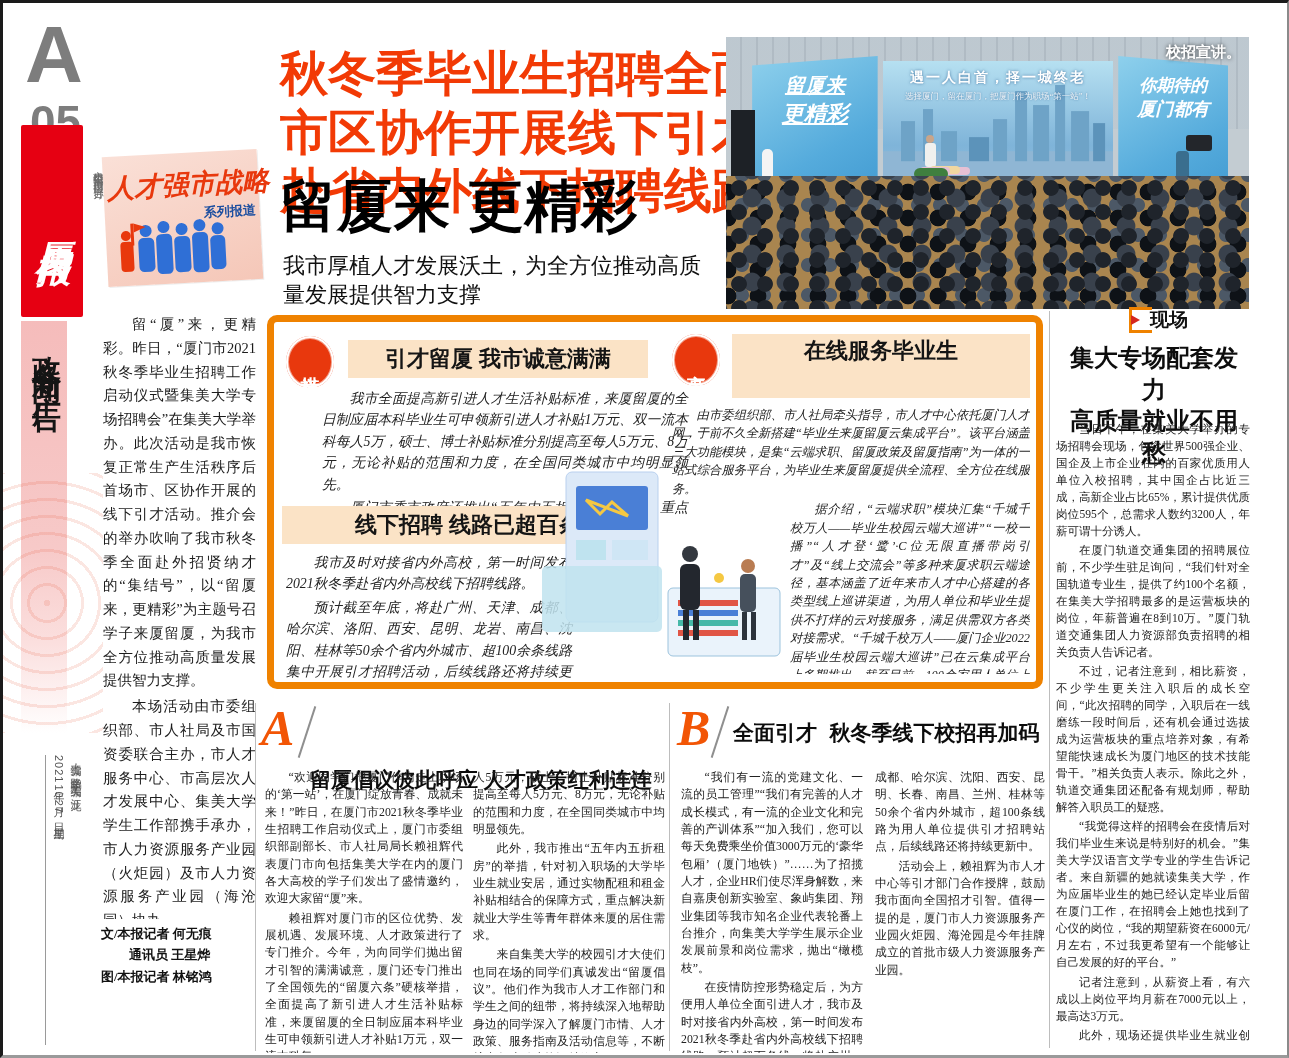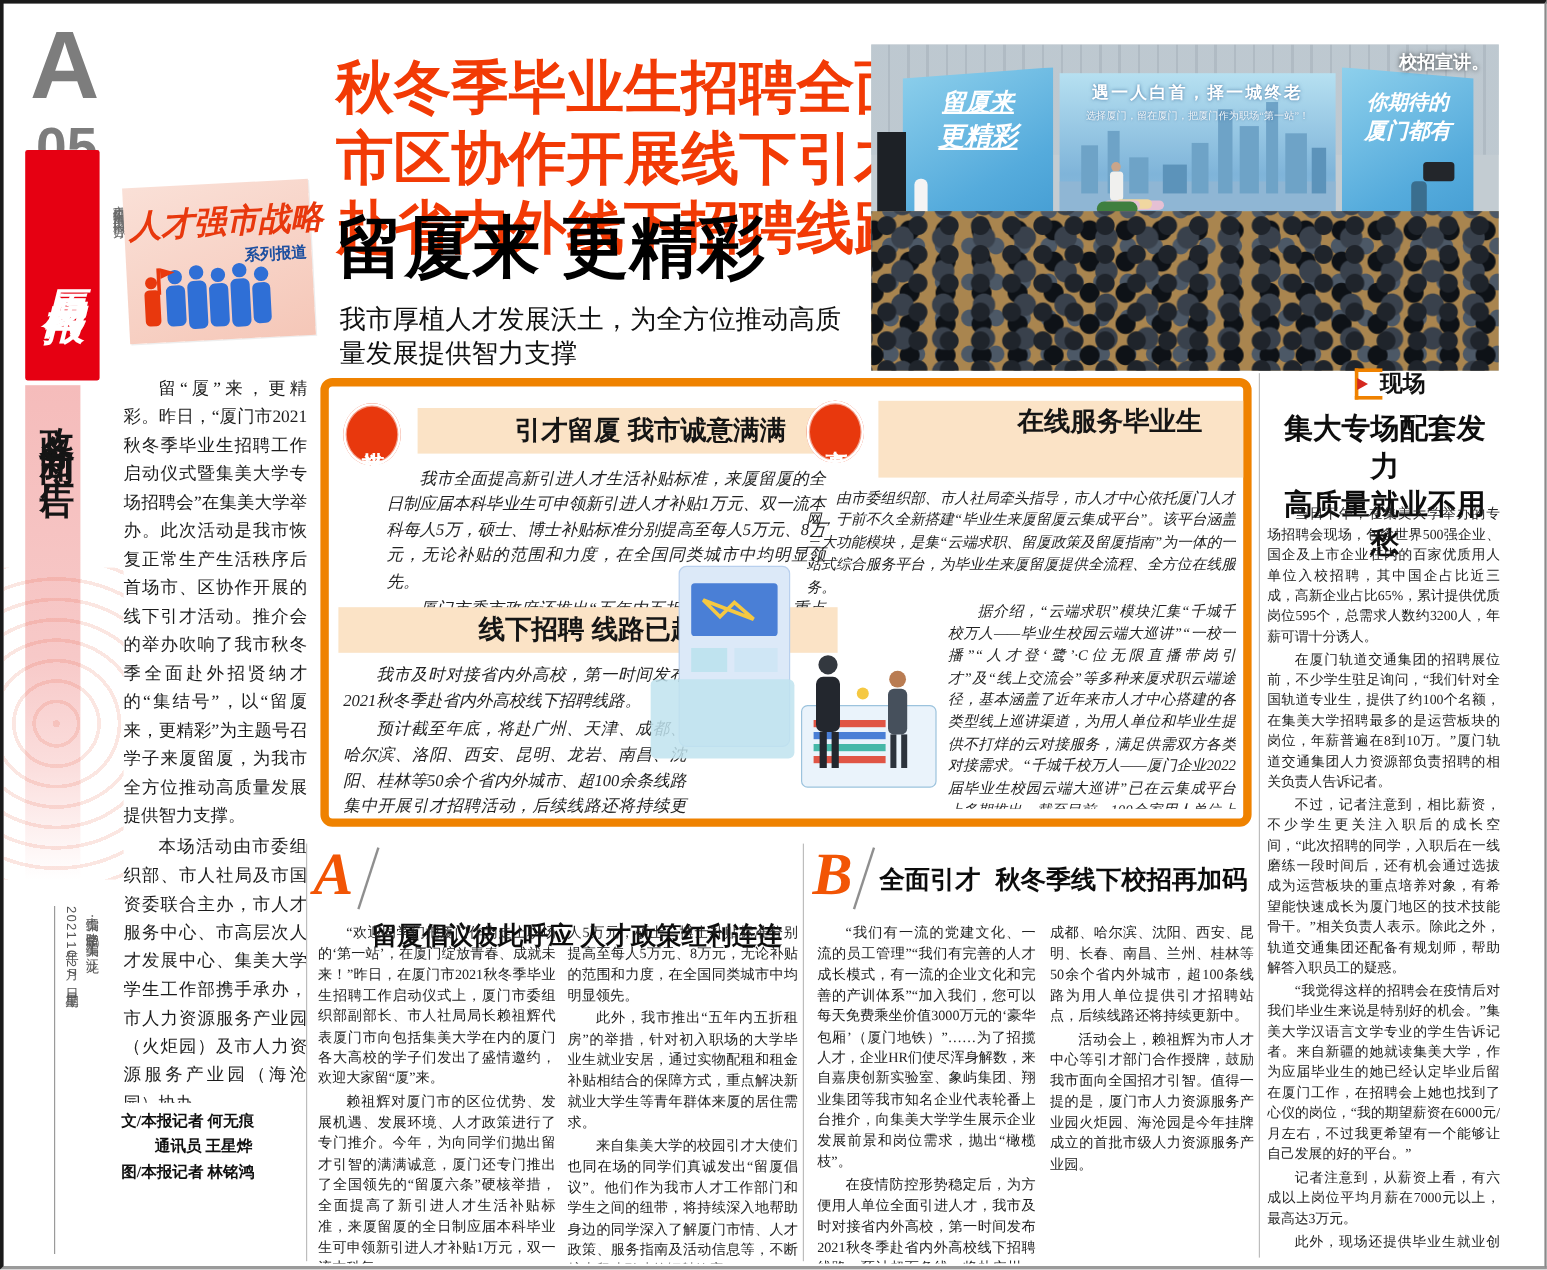--- a/index.html
+++ b/index.html
@@ -66,21 +66,21 @@
   .flowers{left:36%;top:48%;width:34px;height:12px;background:#3f7f3f;border-radius:6px;
            box-shadow:4px -3px 0 -2px #e6c0d4,14px -4px 0 -2px #f0d7a0,24px -3px 0 -2px #e6c0d4;}
   .camera{left:88%;top:36%;width:26px;height:16px;background:#23262b;border-radius:3px;}
   .cameraman{left:86%;top:42%;width:13px;height:30px;background:#3a6e8e;border-radius:4px;}
 
   
   .fbox{left:264px;top:312px;width:762px;height:360px;border:7px solid #ef8200;border-radius:10px;background:#fff;overflow:hidden;}
   .seal{width:48px;height:52px;background:#e8380d;border-radius:50%;color:#fff;
         writing-mode:vertical-rl;text-align:center;font-size:19px;font-weight:700;line-height:48px;
         box-shadow:0 0 0 2px #fff inset,0 0 0 3px rgba(255,255,255,.5) inset;}
-  .band{background:#fbe3c6;text-align:center;font-weight:800;color:#151515;font-family:"Liberation Sans",sans-serif;padding-left:44px;}
+  .band{background:#fbe3c6;text-align:center;font-weight:800;color:#151515;font-family:"Liberation Sans",sans-serif;}
   .fb-body{font-size:13.8px;line-height:1.55;color:#222;}
   .kai{font-style:italic;}
 
   
   .vrule{border-left:1px solid #bdbdbd;width:0;}
   .scenetag{left:1126px;top:304px;display:flex;align-items:center;}
   .tagicon{width:20px;height:20px;border:3px solid #ef8200;border-right:none;position:relative;}
   .tagicon:before{content:"";position:absolute;left:-1px;top:5px;border:5px solid transparent;border-left:9px solid #d5281e;}
   .taglabel{font-size:19px;font-weight:700;color:#111;margin-left:-2px;}
   .scenetitle{left:1056px;top:340px;width:190px;text-align:center;font-size:24px;font-weight:700;color:#0d0d0d;line-height:1.32;}

